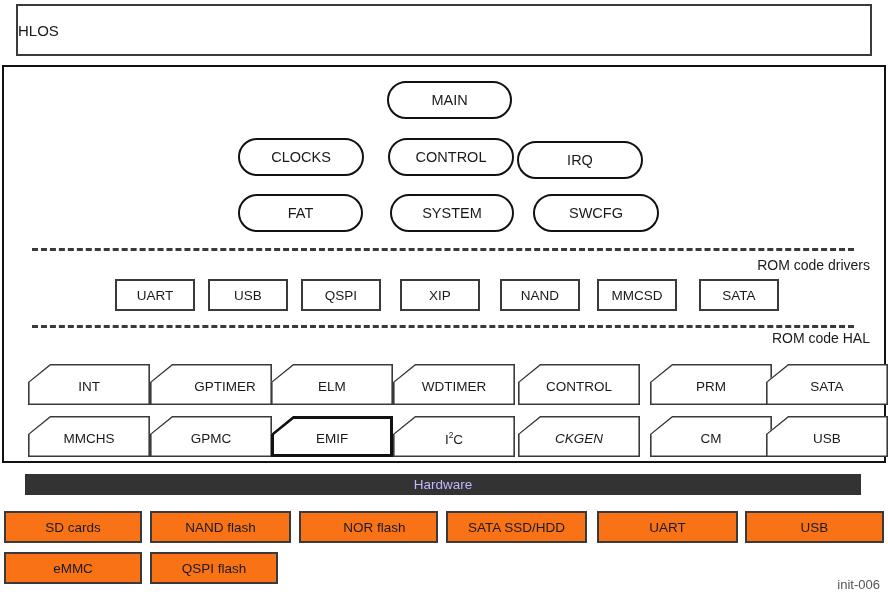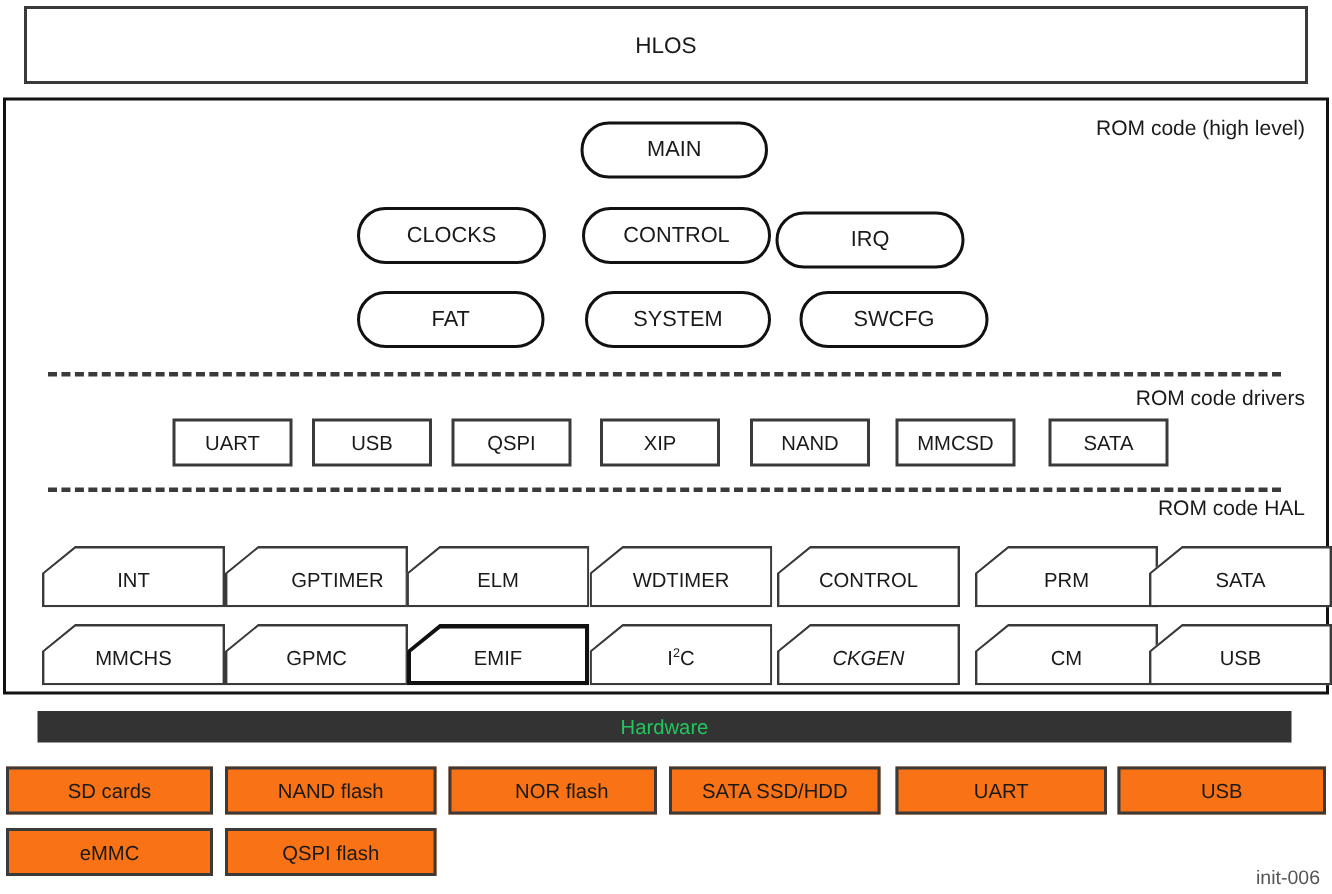--- a/index.html
+++ b/index.html
@@ -15,21 +15,21 @@
     overflow: hidden;
   }
 
   
   #hlos-box {
     position: absolute;
     left: 16px; top: 4px;
     width: 856px; height: 52px;
     border: 2px solid #3a3a3a;
     background: #fff;
-    display: flex; align-items: center; justify-content: center;
+    display: flex; align-items: center; justify-content: flex-start;
     font-size: 15px;
   }
 
   
   #rom-box {
     position: absolute;
     left: 2px; top: 65px;
     width: 884px; height: 398px;
     border: 2px solid #111;
     background: #fff;
@@ -99,21 +99,21 @@
     padding-top: 4px;
   }
   .hal-box.thick .hal-shape { stroke-width: 4; }
 
   
   #hardware-bar {
     position: absolute;
     left: 25px; top: 474px;
     width: 836px; height: 21px;
     background: #333333;
-    color: #22c55e;
+    color: #c4b5fd;
     display: flex; align-items: center; justify-content: center;
     font-size: 13.5px;
     text-align: center;
   }
 
   
   .hw-box {
     position: absolute;
     height: 32px;
     border: 2px solid #3a3a3a;
@@ -134,21 +134,20 @@
 </style>
 </head>
 <body>
 
 <div id="hlos-box">
   <span>HLOS</span>
 </div>
 
 <div id="rom-box">
 
-  <div class="section-label" id="lbl-high">ROM code (high level)</div>
 
   <div class="section-label" id="lbl-drivers">ROM code drivers</div>
 
   <div class="section-label" id="lbl-hal">ROM code HAL</div>
 
   <div class="dashed-sep" id="sep-1"></div>
   <div class="dashed-sep" id="sep-2"></div>
 
   <div id="high-level-group">
       <div class="stadium" style="left: 383px; top: 14px; width: 125px;">
@@ -303,18 +302,18 @@
     </div>
     <div class="hw-box" style="left: 597px; top: 511px; width: 141px;">
       <span>UART</span>
     </div>
     <div class="hw-box" style="left: 745px; top: 511px; width: 139px;">
       <span>USB</span>
     </div>
     <div class="hw-box" style="left: 4px; top: 552px; width: 138px;">
       <span>eMMC</span>
     </div>
-    <div class="hw-box" style="left: 150px; top: 552px; width: 141px;">
+    <div class="hw-box" style="left: 150px; top: 552px; width: 128px;">
       <span>QSPI flash</span>
     </div>
   </div>
 
 <div id="caption">init-006</div>
 
 </body></html>

